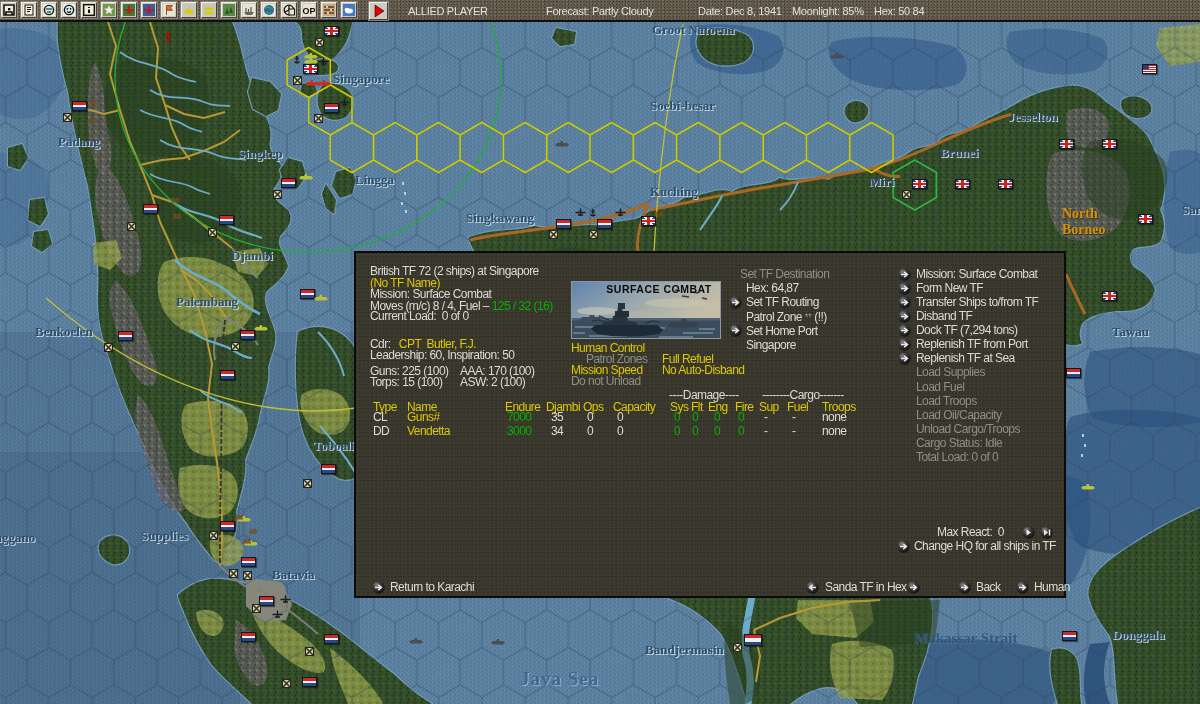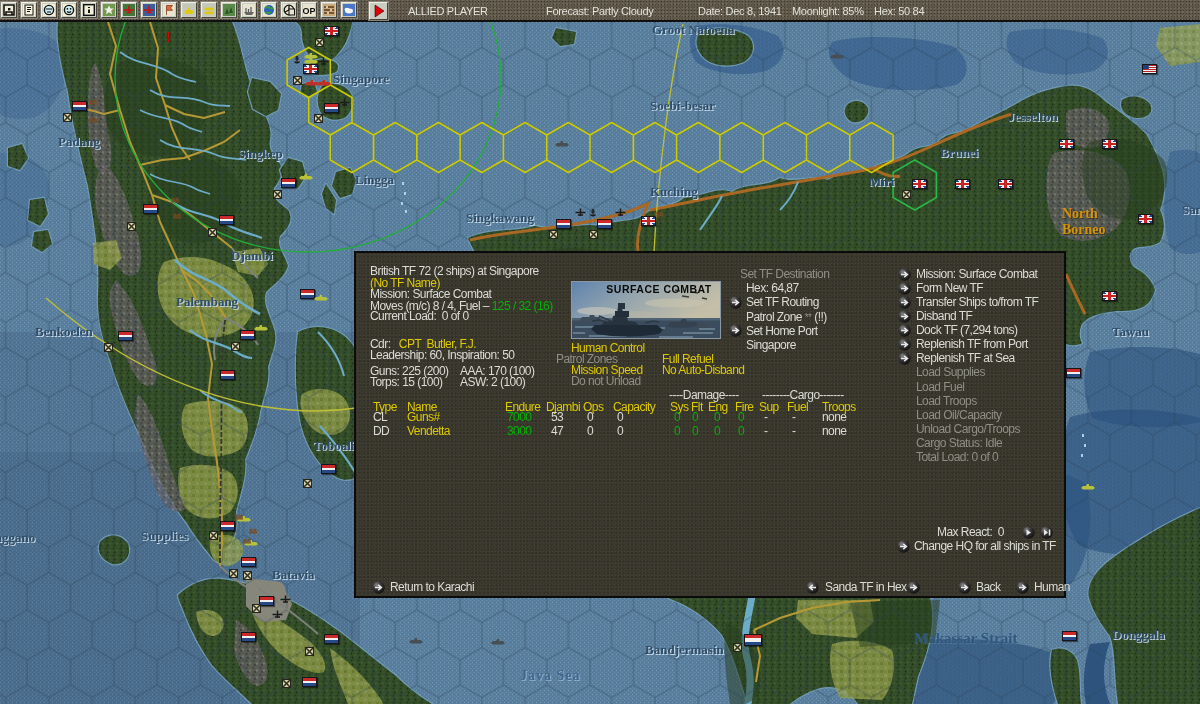--- a/index.html
+++ b/index.html
@@ -222,21 +222,21 @@
 <div class="lab" style="left:645px;top:642px">Bandjermasin</div>
 <div class="lab" style="left:272px;top:567px">Batavia</div>
 <div class="lab" style="left:141px;top:528px">Supplies</div>
 <div class="lab" style="left:313px;top:438px">Toboali</div>
 <div class="lab" style="left:35px;top:324px">Benkoelen</div>
 <div class="lab" style="left:-14px;top:530px">Enggano</div>
 <div class="lab" style="left:231px;top:248px">Djambi</div>
 <div class="lab" style="left:176px;top:294px">Palembang</div>
 <div class="lab" style="left:1182px;top:202px">Sanda</div>
 <div class="glab" style="left:1062px;top:206px;font-size:14px;color:#d4920a;text-shadow:1px 1px 0 rgba(40,30,0,.6)">North<br>Borneo</div>
-<div class="glab" style="left:520px;top:668px;font-size:14px;color:#40688f;text-shadow:1px 1px 0 rgba(175,200,222,.65);letter-spacing:1px">Java Sea</div>
+<div class="glab" style="left:520px;top:668px;font-size:19px;color:#40688f;text-shadow:1px 1px 0 rgba(175,200,222,.65);letter-spacing:1px">Java Sea</div>
 <div class="glab" style="left:914px;top:630px;font-size:15px;color:#30577e;text-shadow:1px 1px 0 rgba(120,150,180,.3)">Makassar Strait</div>
 <div class="fl nl" style="left:72px;top:101px"></div>
 <div class="fl nl" style="left:143px;top:204px"></div>
 <div class="fl nl" style="left:118px;top:331px"></div>
 <div class="fl nl" style="left:281px;top:178px"></div>
 <div class="fl nl" style="left:219px;top:215px"></div>
 <div class="fl nl" style="left:324px;top:103px"></div>
 <div class="fl nl" style="left:300px;top:289px"></div>
 <div class="fl nl" style="left:240px;top:330px"></div>
 <div class="fl nl" style="left:220px;top:370px"></div>
@@ -522,21 +522,21 @@
 <div class="t" style="left:874px">Hex: 50 84</div>
     </div>
 <div id="pan">
       <i class="w" style="left:14px;top:12px">British TF 72 (2 ships) at Singapore</i>
 <i class="y" style="left:14px;top:24px">(No TF Name)</i>
 <i class="w" style="left:14px;top:35px">Mission: Surface Combat</i>
 <i class="w" style="left:14px;top:47px">Moves (m/c) 8 / 4, Fuel – <i class="gn" style="position:static">125 / 32 (16)</i></i>
 <i class="w" style="left:14px;top:57px">Current Load:  0 of 0</i>
 <i class="w" style="left:14px;top:85px">Cdr:   <i class="y" style="position:static">CPT  Butler, F.J.</i></i>
 <i class="w" style="left:14px;top:96px">Leadership: 60, Inspiration: 50</i>
-<i class="w" style="left:14px;top:112px">Guns: 225 (200)</i>
+<i class="w" style="left:14px;top:112px">Guns: 225 (100)</i>
 <i class="w" style="left:104px;top:112px">AAA: 170 (100)</i>
 <i class="w" style="left:14px;top:123px">Torps: 15 (100)</i>
 <i class="w" style="left:104px;top:123px">ASW: 2 (100)</i>
 <svg style="position:absolute;left:215px;top:28px" width="150" height="58">
 <defs>
           <linearGradient id="sky" x1="0" y1="0" x2="0.9" y2="0.5">
 <stop offset="0" stop-color="#5d82ae"></stop>
             <stop offset="0.45" stop-color="#93a4ae"></stop>
 <stop offset="1" stop-color="#c6bfa8"></stop>
           </linearGradient>
@@ -555,21 +555,21 @@
 <rect x="47" y="22" width="7" height="6" fill="#27333f"></rect>
 <rect x="44" y="30" width="14" height="6" fill="#222e3a"></rect>
 <path d="M24,44 h62 l6,5 -4,4 q-34,5 -62,0 l-6,-5 Z" fill="#1e2a36"></path>
 <path d="M96,45 L100,41 h9 l2,-3 h4 l1,3 h9 l3,4 q-14,3 -28,1 Z" fill="#35414e"></path>
 <path d="M124,46 L127,43 h9 l2,3 q-7,2 -13,0 Z" fill="#3d4a56"></path>
 <path d="M111,15 l7,1 M121,11 l6,1 M131,17 l5,1 M104,9 l5,1" stroke="#3f3f38" stroke-width="1.4"></path>
 <text x="88" y="12" font-size="10.5" font-weight="bold" text-anchor="middle" fill="#0a0a0a" font-family="Liberation Sans" letter-spacing="0.5">SURFACE COMBAT</text>
 <rect x="0.5" y="0.5" width="149" height="57" fill="none" stroke="#8a97a4" stroke-width="1"></rect>
 </svg>
 <i class="y" style="left:215px;top:89px">Human Control</i>
-<i class="gy" style="left:200px;top:100px">Patrol Zones</i>
+<i class="gy" style="left:230px;top:100px">Patrol Zones</i>
 <i class="y" style="left:215px;top:111px">Mission Speed</i>
 <i class="gy" style="left:215px;top:122px">Do not Unload</i>
 <i class="y" style="left:306px;top:100px">Full Refuel</i>
 <i class="y" style="left:306px;top:111px">No Auto-Disband</i>
 <i class="gy" style="left:384px;top:15px">Set TF Destination</i>
 <i class="w" style="left:390px;top:29px">Hex: 64,87</i>
 <svg class="ar" style="left:373px;top:43px" width="13" height="13">
         <circle cx="6.5" cy="6.5" r="6.2" fill="url(#agrad)"></circle>
         <g>
           <path d="M3,6.5 L8.2,6.5 M6.2,3.9 L9.4,6.5 L6.2,9.1" stroke="#e8e8e8" stroke-width="1.5" fill="none"></path>
@@ -652,34 +652,34 @@
 <i class="y" style="left:314px;top:148px">Sys</i>
 <i class="y" style="left:335px;top:148px">Flt</i>
 <i class="y" style="left:352px;top:148px">Eng</i>
 <i class="y" style="left:379px;top:148px">Fire</i>
 <i class="y" style="left:403px;top:148px">Sup</i>
 <i class="y" style="left:431px;top:148px">Fuel</i>
 <i class="y" style="left:466px;top:148px">Troops</i>
 <i class="w" style="left:17px;top:158px">CL</i>
 <i class="y" style="left:51px;top:158px">Guns#</i>
 <i class="gn" style="left:151px;top:158px">7000</i>
-<i class="w" style="left:195px;top:158px">53</i>
+<i class="w" style="left:195px;top:158px">35</i>
 <i class="w" style="left:231px;top:158px">0</i>
 <i class="w" style="left:261px;top:158px">0</i>
 <i class="gn" style="left:318px;top:158px">0</i>
 <i class="gn" style="left:336px;top:158px">0</i>
 <i class="gn" style="left:358px;top:158px">0</i>
 <i class="gn" style="left:382px;top:158px">0</i>
 <i class="w" style="left:408px;top:158px">-</i>
 <i class="w" style="left:436px;top:158px">-</i>
 <i class="w" style="left:466px;top:158px">none</i>
 <i class="w" style="left:17px;top:172px">DD</i>
 <i class="y" style="left:51px;top:172px">Vendetta</i>
 <i class="gn" style="left:151px;top:172px">3000</i>
-<i class="w" style="left:195px;top:172px">47</i>
+<i class="w" style="left:195px;top:172px">34</i>
 <i class="w" style="left:231px;top:172px">0</i>
 <i class="w" style="left:261px;top:172px">0</i>
 <i class="gn" style="left:318px;top:172px">0</i>
 <i class="gn" style="left:336px;top:172px">0</i>
 <i class="gn" style="left:358px;top:172px">0</i>
 <i class="gn" style="left:382px;top:172px">0</i>
 <i class="w" style="left:408px;top:172px">-</i>
 <i class="w" style="left:436px;top:172px">-</i>
 <i class="w" style="left:466px;top:172px">none</i>
 <i class="w" style="left:581px;top:273px">Max React:  0</i>

